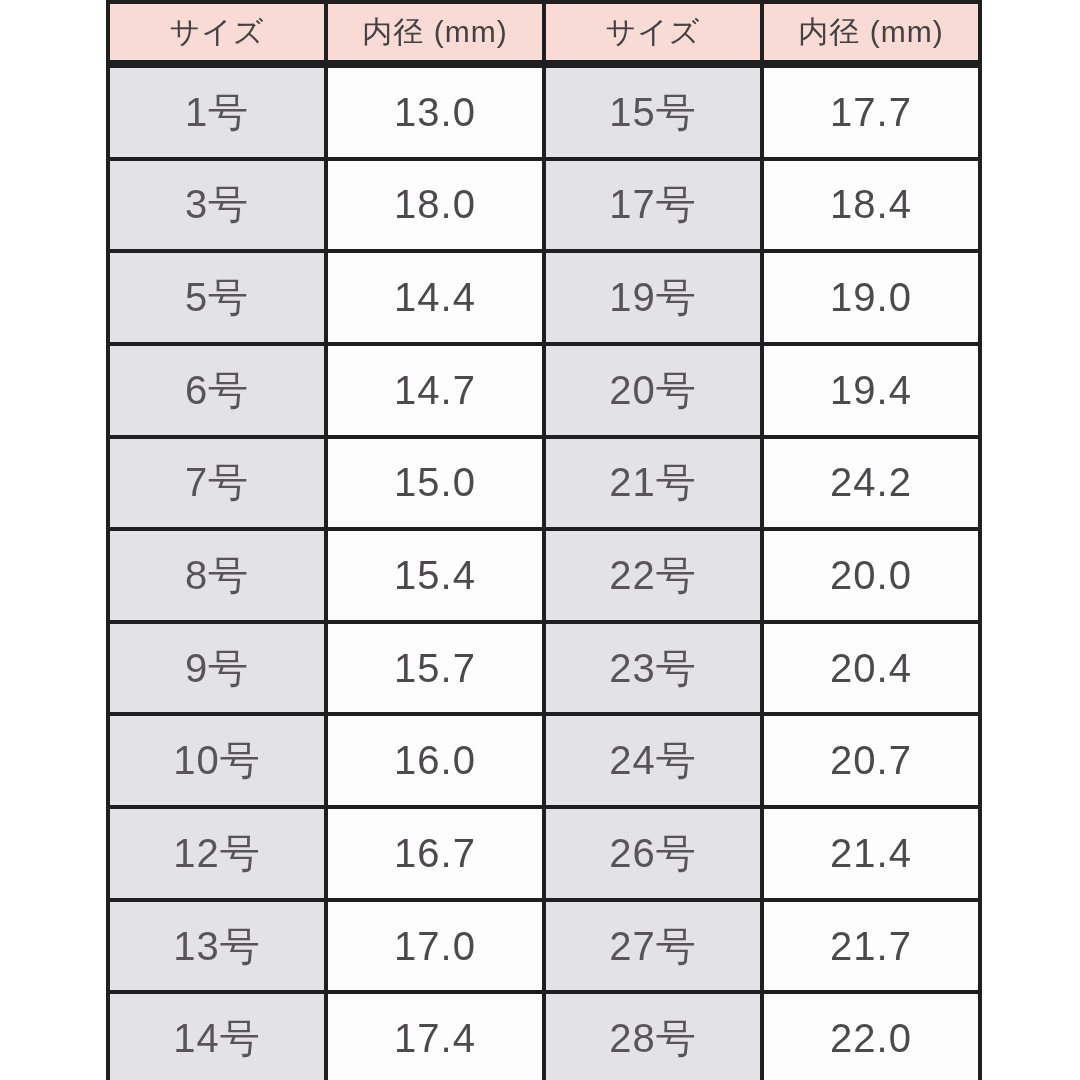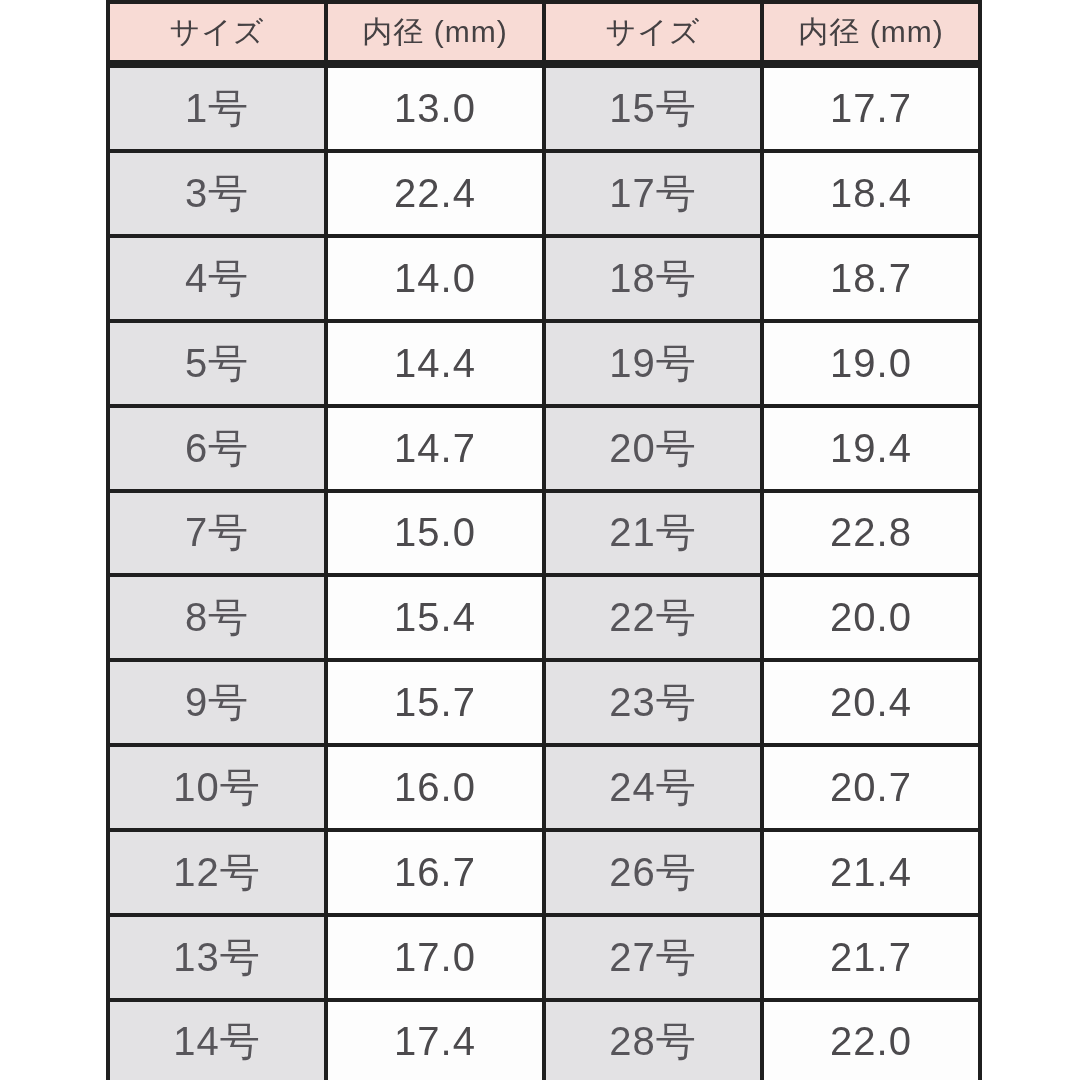--- a/index.html
+++ b/index.html
@@ -97,47 +97,41 @@
         </tr>
 
       <tr>
         <td class="size">1号</td>
         <td class="dia">13.0</td>
         <td class="size">15号</td>
         <td class="dia">17.7</td>
       </tr>
       <tr>
         <td class="size">3号</td>
-        <td class="dia">22.4</td>
+        <td class="dia">18.0</td>
         <td class="size">17号</td>
         <td class="dia">18.4</td>
-      </tr>
-      <tr>
-        <td class="size">4号</td>
-        <td class="dia">14.0</td>
-        <td class="size">18号</td>
-        <td class="dia">18.7</td>
       </tr>
       <tr>
         <td class="size">5号</td>
         <td class="dia">14.4</td>
         <td class="size">19号</td>
         <td class="dia">19.0</td>
       </tr>
       <tr>
         <td class="size">6号</td>
         <td class="dia">14.7</td>
         <td class="size">20号</td>
         <td class="dia">19.4</td>
       </tr>
       <tr>
         <td class="size">7号</td>
         <td class="dia">15.0</td>
         <td class="size">21号</td>
-        <td class="dia">22.8</td>
+        <td class="dia">24.2</td>
       </tr>
       <tr>
         <td class="size">8号</td>
         <td class="dia">15.4</td>
         <td class="size">22号</td>
         <td class="dia">20.0</td>
       </tr>
       <tr>
         <td class="size">9号</td>
         <td class="dia">15.7</td>

